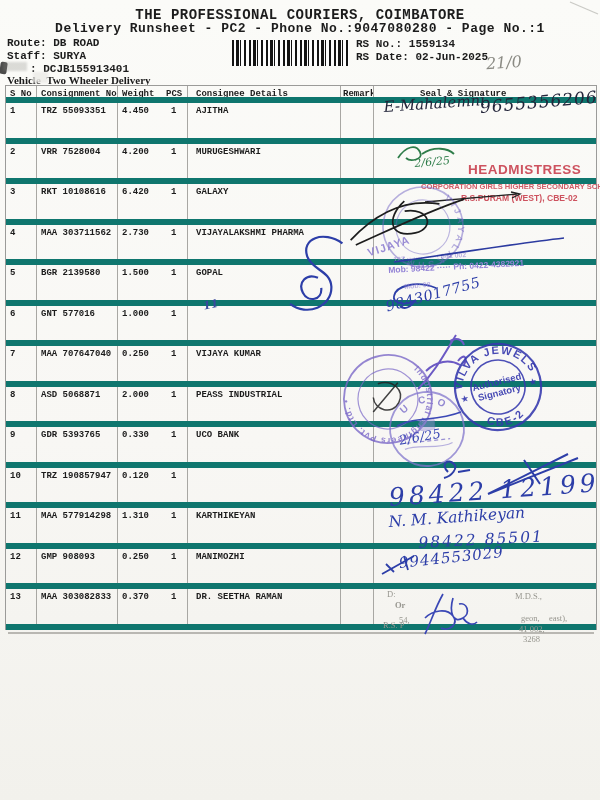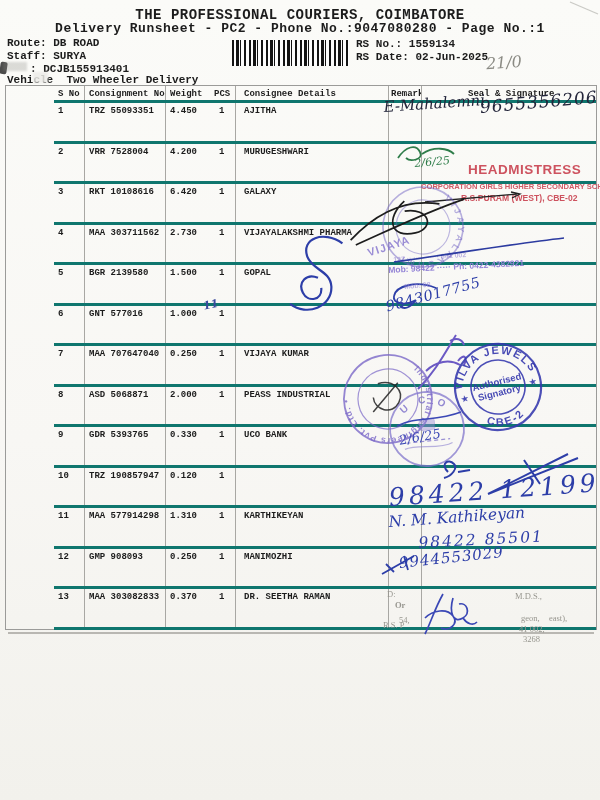--- a/index.html
+++ b/index.html
@@ -12,21 +12,21 @@
   .t1{top:7px;left:0;width:600px;text-align:center;font-size:14px;letter-spacing:.5px;}
   .t2{top:21px;left:0;width:600px;text-align:center;font-size:13px;letter-spacing:.5px;}
   .meta{font-size:11px;font-weight:bold;white-space:nowrap;}
   .barcode{left:232px;top:40px;width:117px;height:26px;
     background:repeating-linear-gradient(90deg,#141414 0 2px,#fdfdfd 2px 4px,#141414 4px 7px,#fdfdfd 7px 8px,#141414 8px 9px,#fdfdfd 9px 12px,#141414 12px 14px,#fdfdfd 14px 17px);}
   .pencil{left:486px;top:53px;font-family:"DejaVu Serif",serif;font-style:italic;
     font-size:16px;color:#8b8b84;transform:rotate(-4deg);}
   
   .sheet{left:5px;top:85px;width:592px;height:545px;border:1px solid #9b9b99;box-sizing:border-box;}
   .trow{display:grid;grid-template-columns:31px 81px 44px 26px 153px 33px 1fr;
-    height:40.5px;border-bottom:3px solid #0f766e;box-sizing:border-box;margin-left:48px;}
+    height:40.5px;border-bottom:6px solid #0f766e;box-sizing:border-box;}
   .trow.head{height:17px;}
   .c{border-right:1px solid #a8a7a3;box-sizing:border-box;font-size:9px;font-weight:bold;
     padding:3px 0 0 4px;white-space:nowrap;overflow:hidden;}
   .c.noline{border-right:none;}
   .c.last{border-right:none;}
   .c.pcs{padding-left:9px;}
   .c.consignee{padding-left:8px;}
   .c.sealhead{padding-left:46px;font-family:Liberation Mono, monospace;}
   .underline2{left:8px;top:632px;width:586px;height:2px;background:#aaa8a3;opacity:.8;}
   
@@ -55,21 +55,21 @@
     <span>DB ROAD</span>
   </div>
   <div class="abs meta" style="left:7px;top:50px;">
     <span>Staff:</span>
     <span>SURYA</span>
   </div>
   <div class="abs meta" style="left:30px;top:63px;">
     <span>:</span>
     <span>DCJB155913401</span>
   </div>
-  <div class="abs meta" style="left:7px;top:74px;">
+  <div class="abs meta" style="left:7px;top:74px;font-family:Liberation Serif, serif;">
     <span>Vehicle</span>&nbsp;
     <span>Two Wheeler Delivery</span>
   </div>
   <div class="abs smudge1"></div>
   <div class="abs smudge2"></div>
   <div class="abs smudge3"></div>
 
   <div class="abs barcode"></div>
   <div class="abs meta" style="left:356px;top:38px;">
     <span>RS No.:</span>

